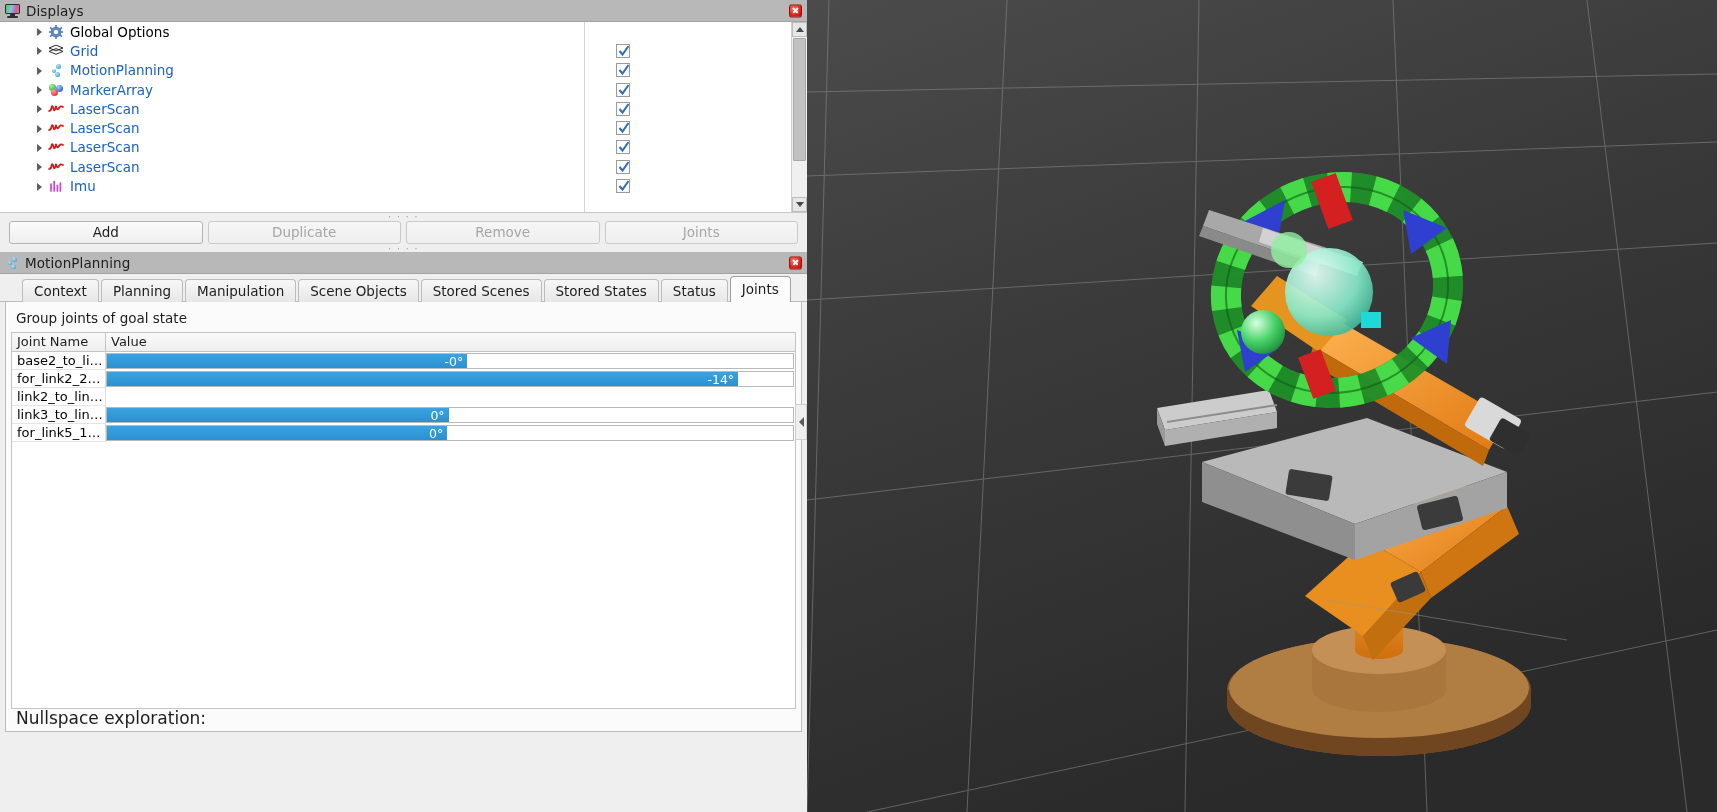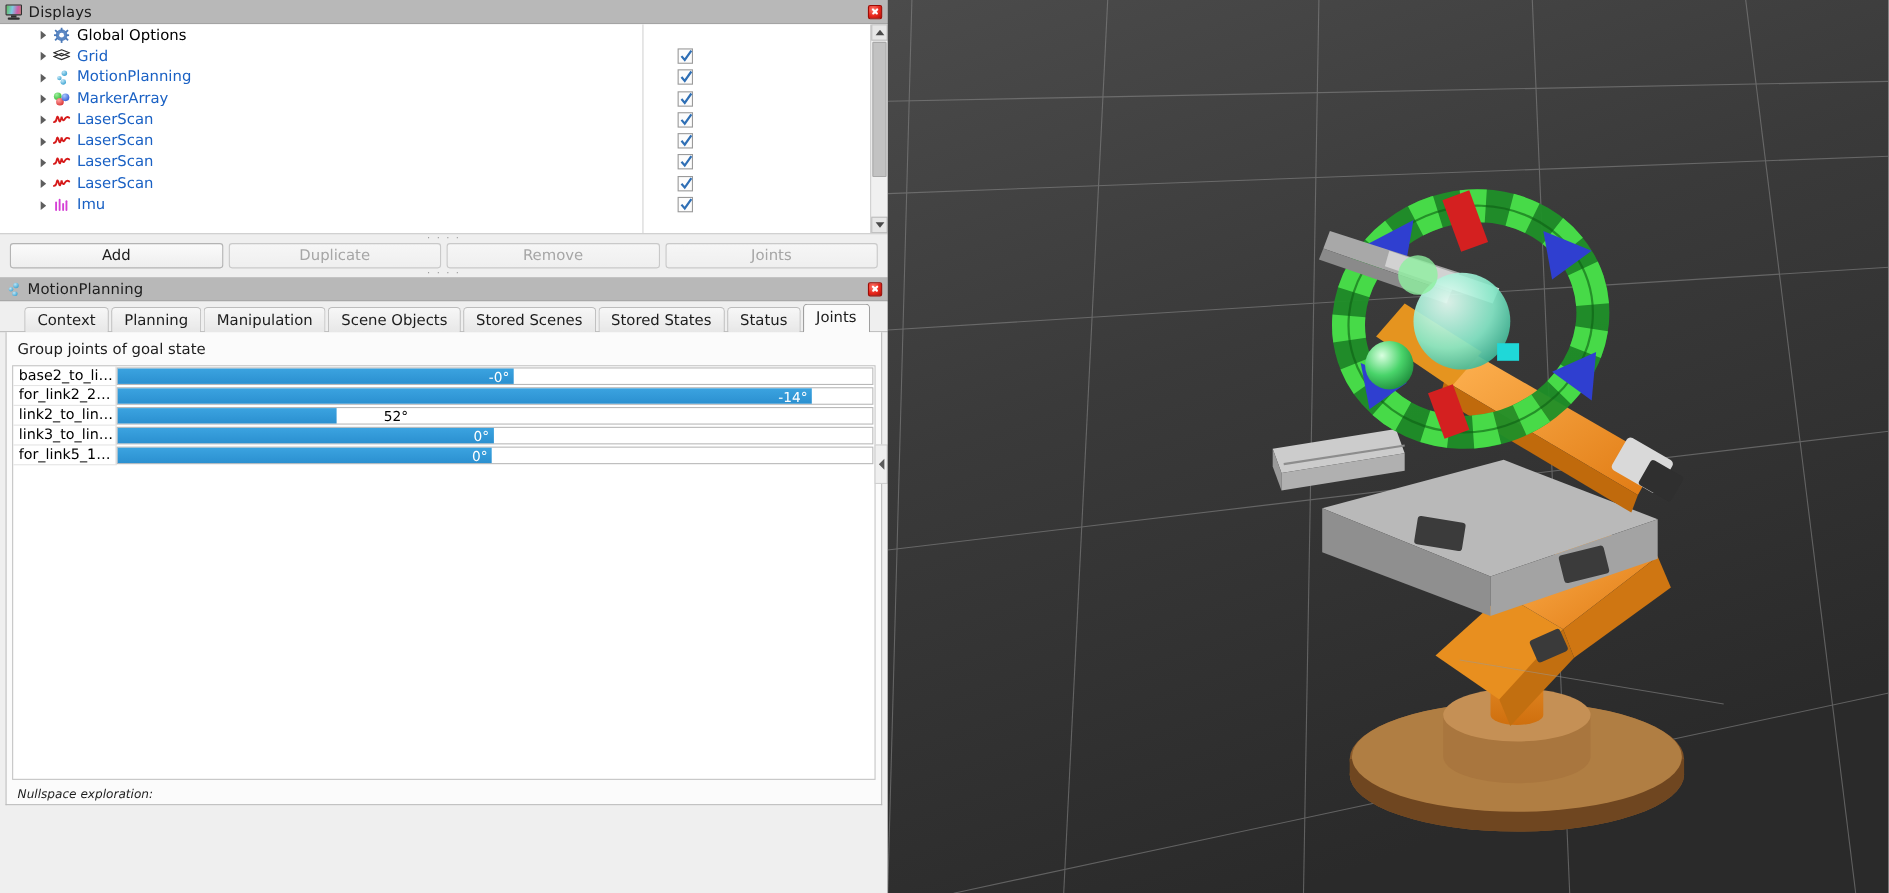--- a/index.html
+++ b/index.html
@@ -180,21 +180,21 @@
   }
   .jfill{
     position:absolute;left:0;top:0;bottom:0;
     background:linear-gradient(#3ba3e0,#2b90d0);
   }
   .jval{
     position:absolute;top:0;bottom:0;font-size:12.5px;line-height:16px;
     white-space:nowrap;
   }
 
-  #nullspace{position:absolute;left:10px;bottom:3px;font-size:11px;color:#1d1d1d;font-style:italic;}
+  #nullspace{position:absolute;left:10px;bottom:3px;font-size:17px;color:#1d1d1d;}
 
   
   #collapse-handle{
     position:absolute;left:795px;top:404px;width:12px;height:36px;
     background:#efefef;border:1px solid #cfcfcf;box-sizing:border-box;
     display:flex;align-items:center;justify-content:center;
   }
   #collapse-handle .tri{
     width:0;height:0;border-top:5px solid transparent;border-bottom:5px solid transparent;
     border-right:5px solid #5b5b5b;
@@ -436,44 +436,44 @@
         <div class="tab">Stored States</div>
         <div class="tab">Status</div>
         <div class="tab active">Joints</div>
       </div>
 
       <div id="tabpage">
 
         <div id="goal-label">Group joints of goal state</div>
 
         <div id="joint-table">
+          <div id="jt-head">
+            <div class="jt-h c1">Joint Name</div>
+            <div class="jt-h c2">Value</div>
+          </div>
 
           <div class="jrow">
             <div class="jname">base2_to_li…</div>
             <div class="jslot">
               <div class="jfill" style="width: 52.5%;"></div>
               <div class="jval" style="right: auto; left: calc(52.5% - 52px); width: 48px; text-align: right; color: rgb(255, 255, 255);">-0°</div>
             <span class="jval" style="left: calc(52.5% + 1px); color: rgb(0, 0, 0);"></span>
               </div>
           </div>
 
           <div class="jrow">
             <div class="jname">for_link2_2…</div>
             <div class="jslot">
               <div class="jfill" style="width: 92%;"></div>
               <div class="jval" style="right: auto; left: calc(92% - 52px); width: 48px; text-align: right; color: rgb(255, 255, 255);">-14°</div>
             </div>
           </div>
 
           <div class="jrow">
             <div class="jname">link2_to_lin…</div>
-            <div class="jslot">
-              <div class="jfill" style="width: 29%;"></div>
-              <div class="jval" style="left: calc(29% + 4px); width: 100px; text-align: center; color: rgb(0, 0, 0);">52°</div>
-            </div>
           </div>
 
           <div class="jrow">
             <div class="jname">link3_to_lin…</div>
             <div class="jslot">
               <div class="jfill" style="width: 49.8%;"></div>
               <div class="jval" style="right: auto; left: calc(49.8% - 52px); width: 48px; text-align: right; color: rgb(255, 255, 255);">0°</div>
             <span class="jval" style="left: calc(49.8% + 1px); color: rgb(0, 0, 0);"></span>
               </div>
           </div>

